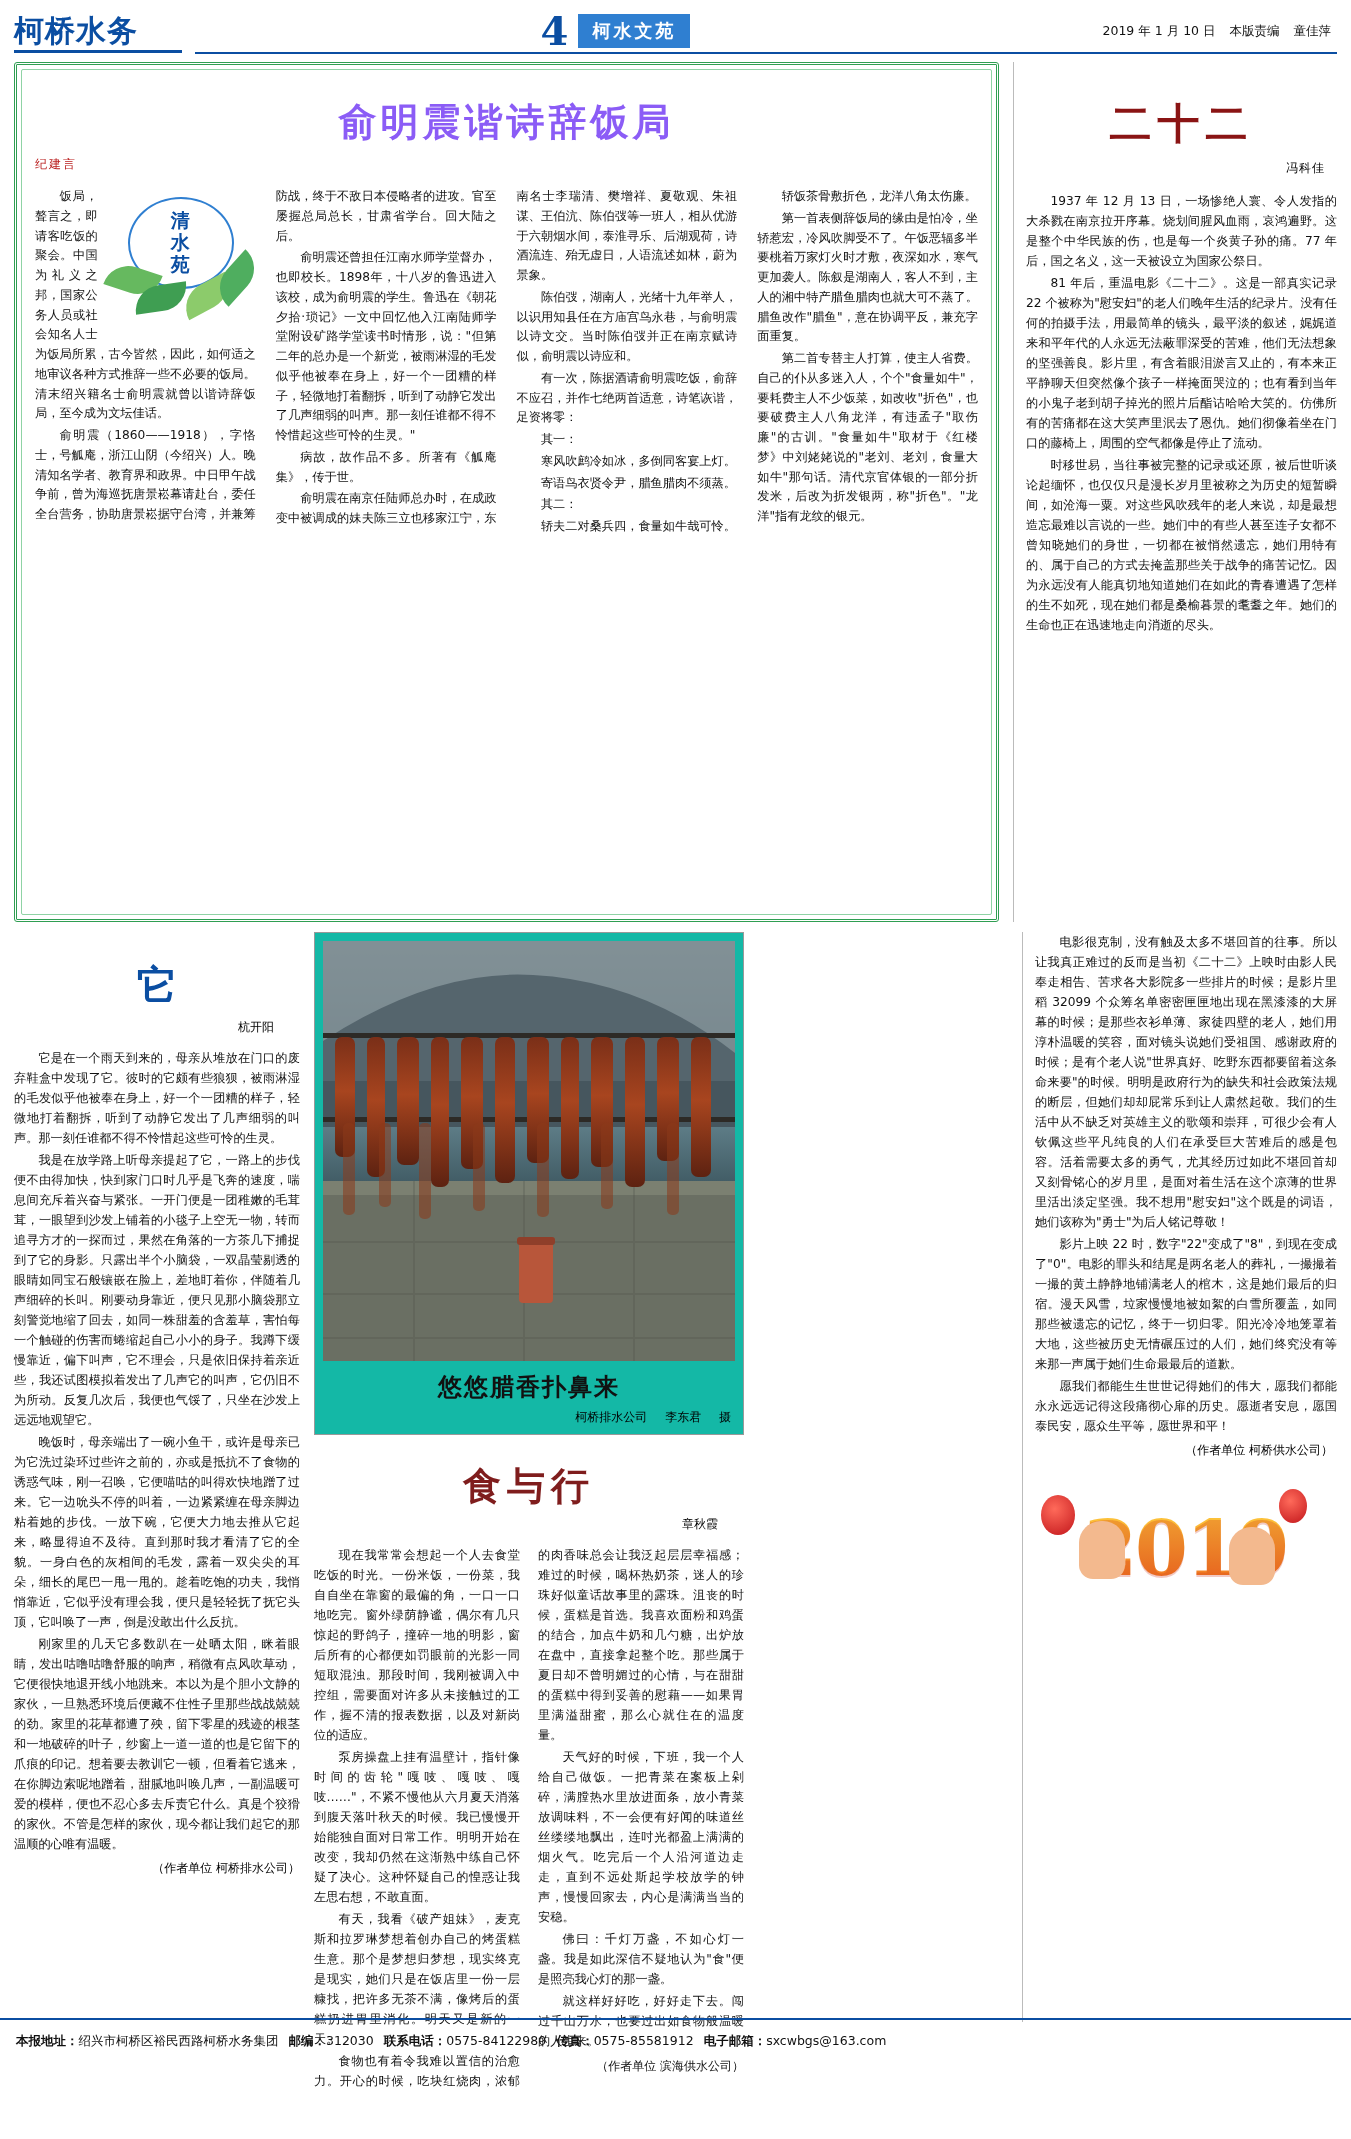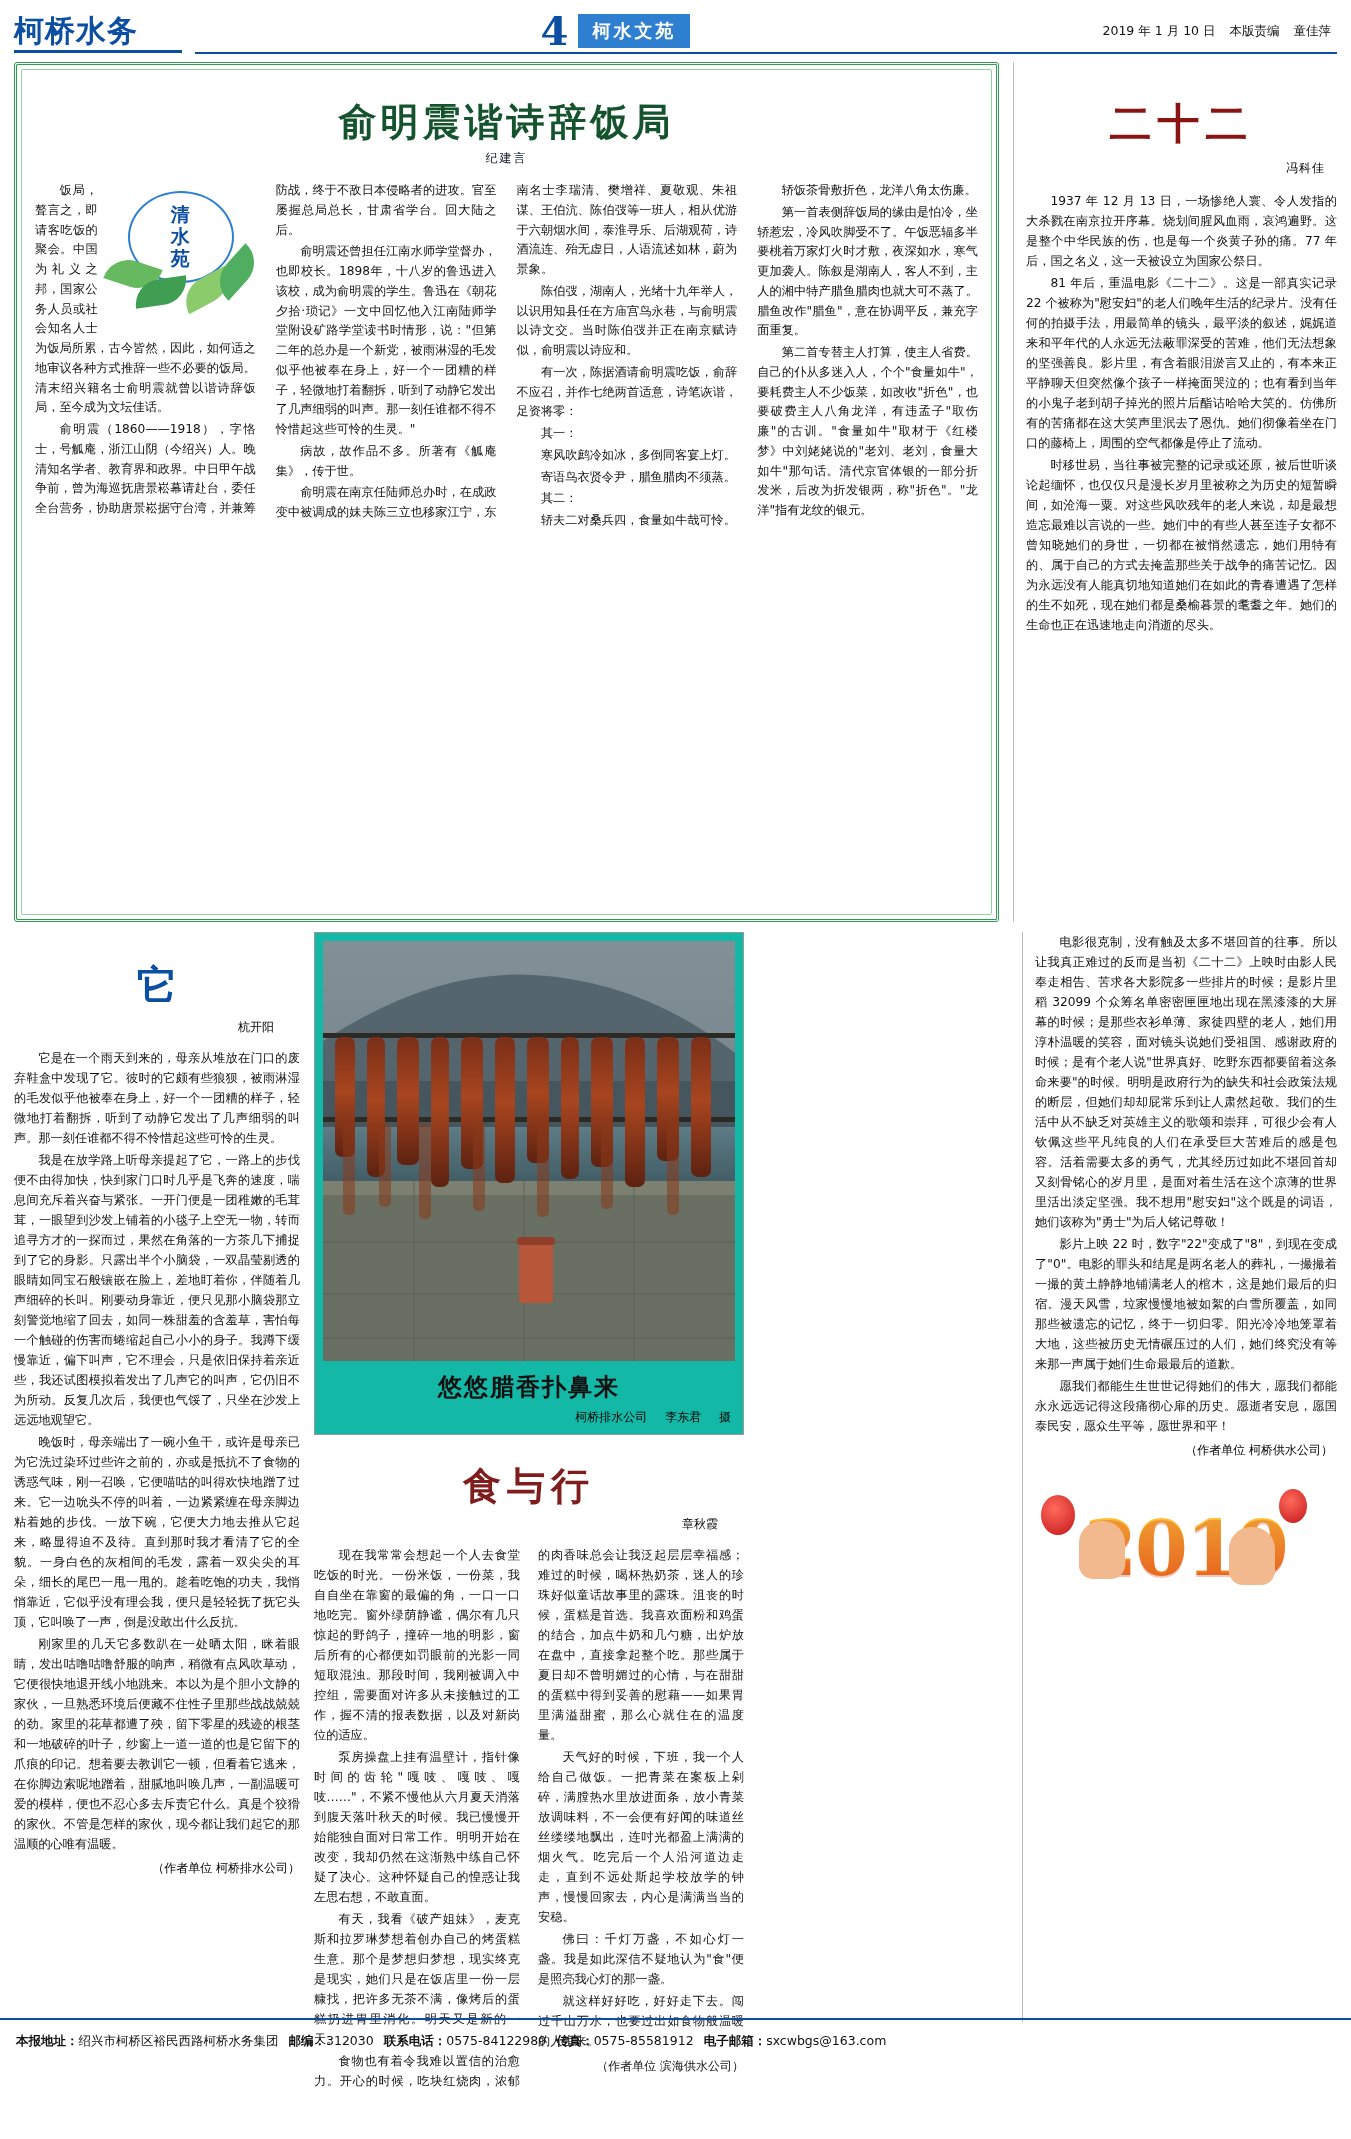--- a/index.html
+++ b/index.html
@@ -112,29 +112,28 @@
     inset: 4px;
     border: 1px solid #8fd3a5;
     border-radius: 2px;
     pointer-events: none;
   }
 
   .headline-main {
     font-family: "DejaVu Serif", serif;
     font-size: 38px;
     font-weight: bold;
-    color: #14532d;
+    color: #8b5cf6;
     text-align: center;
     letter-spacing: 4px;
-    margin: 16px 0 2px;
+    margin: 16px 0 8px;
   }
   .byline {
-    text-align: center;
     font-size: 12px;
-    color: #0f172a;
+    color: #b91c1c;
     margin-bottom: 14px;
     letter-spacing: 2px;
   }
 
   .cols-4 {
     column-count: 4;
     column-gap: 20px;
     column-rule: none;
     font-size: 12.2px;
     line-height: 1.62;

